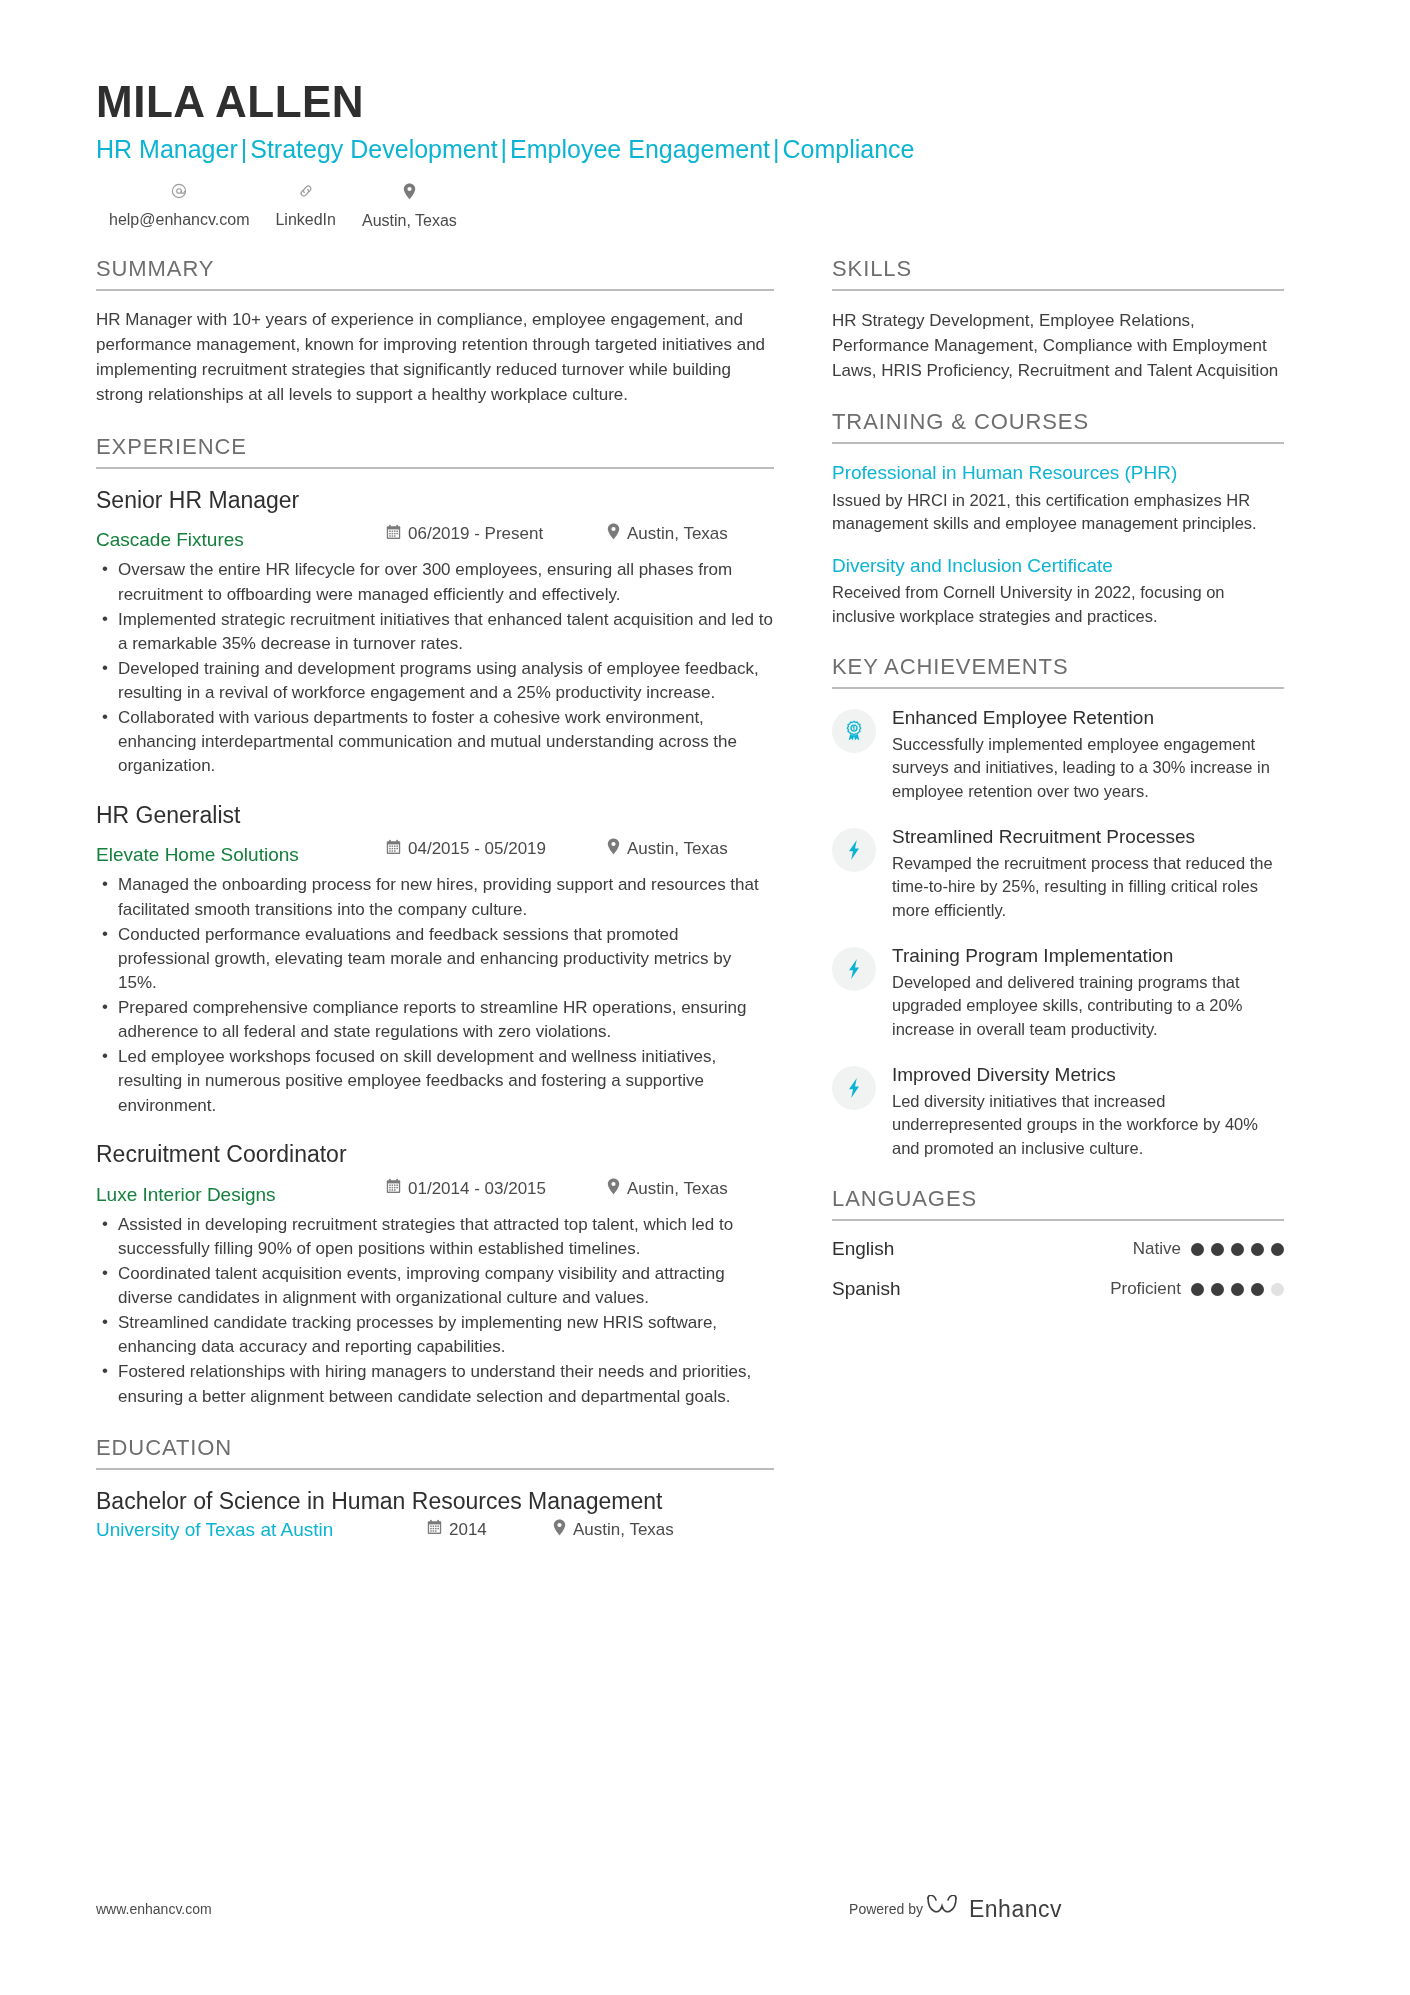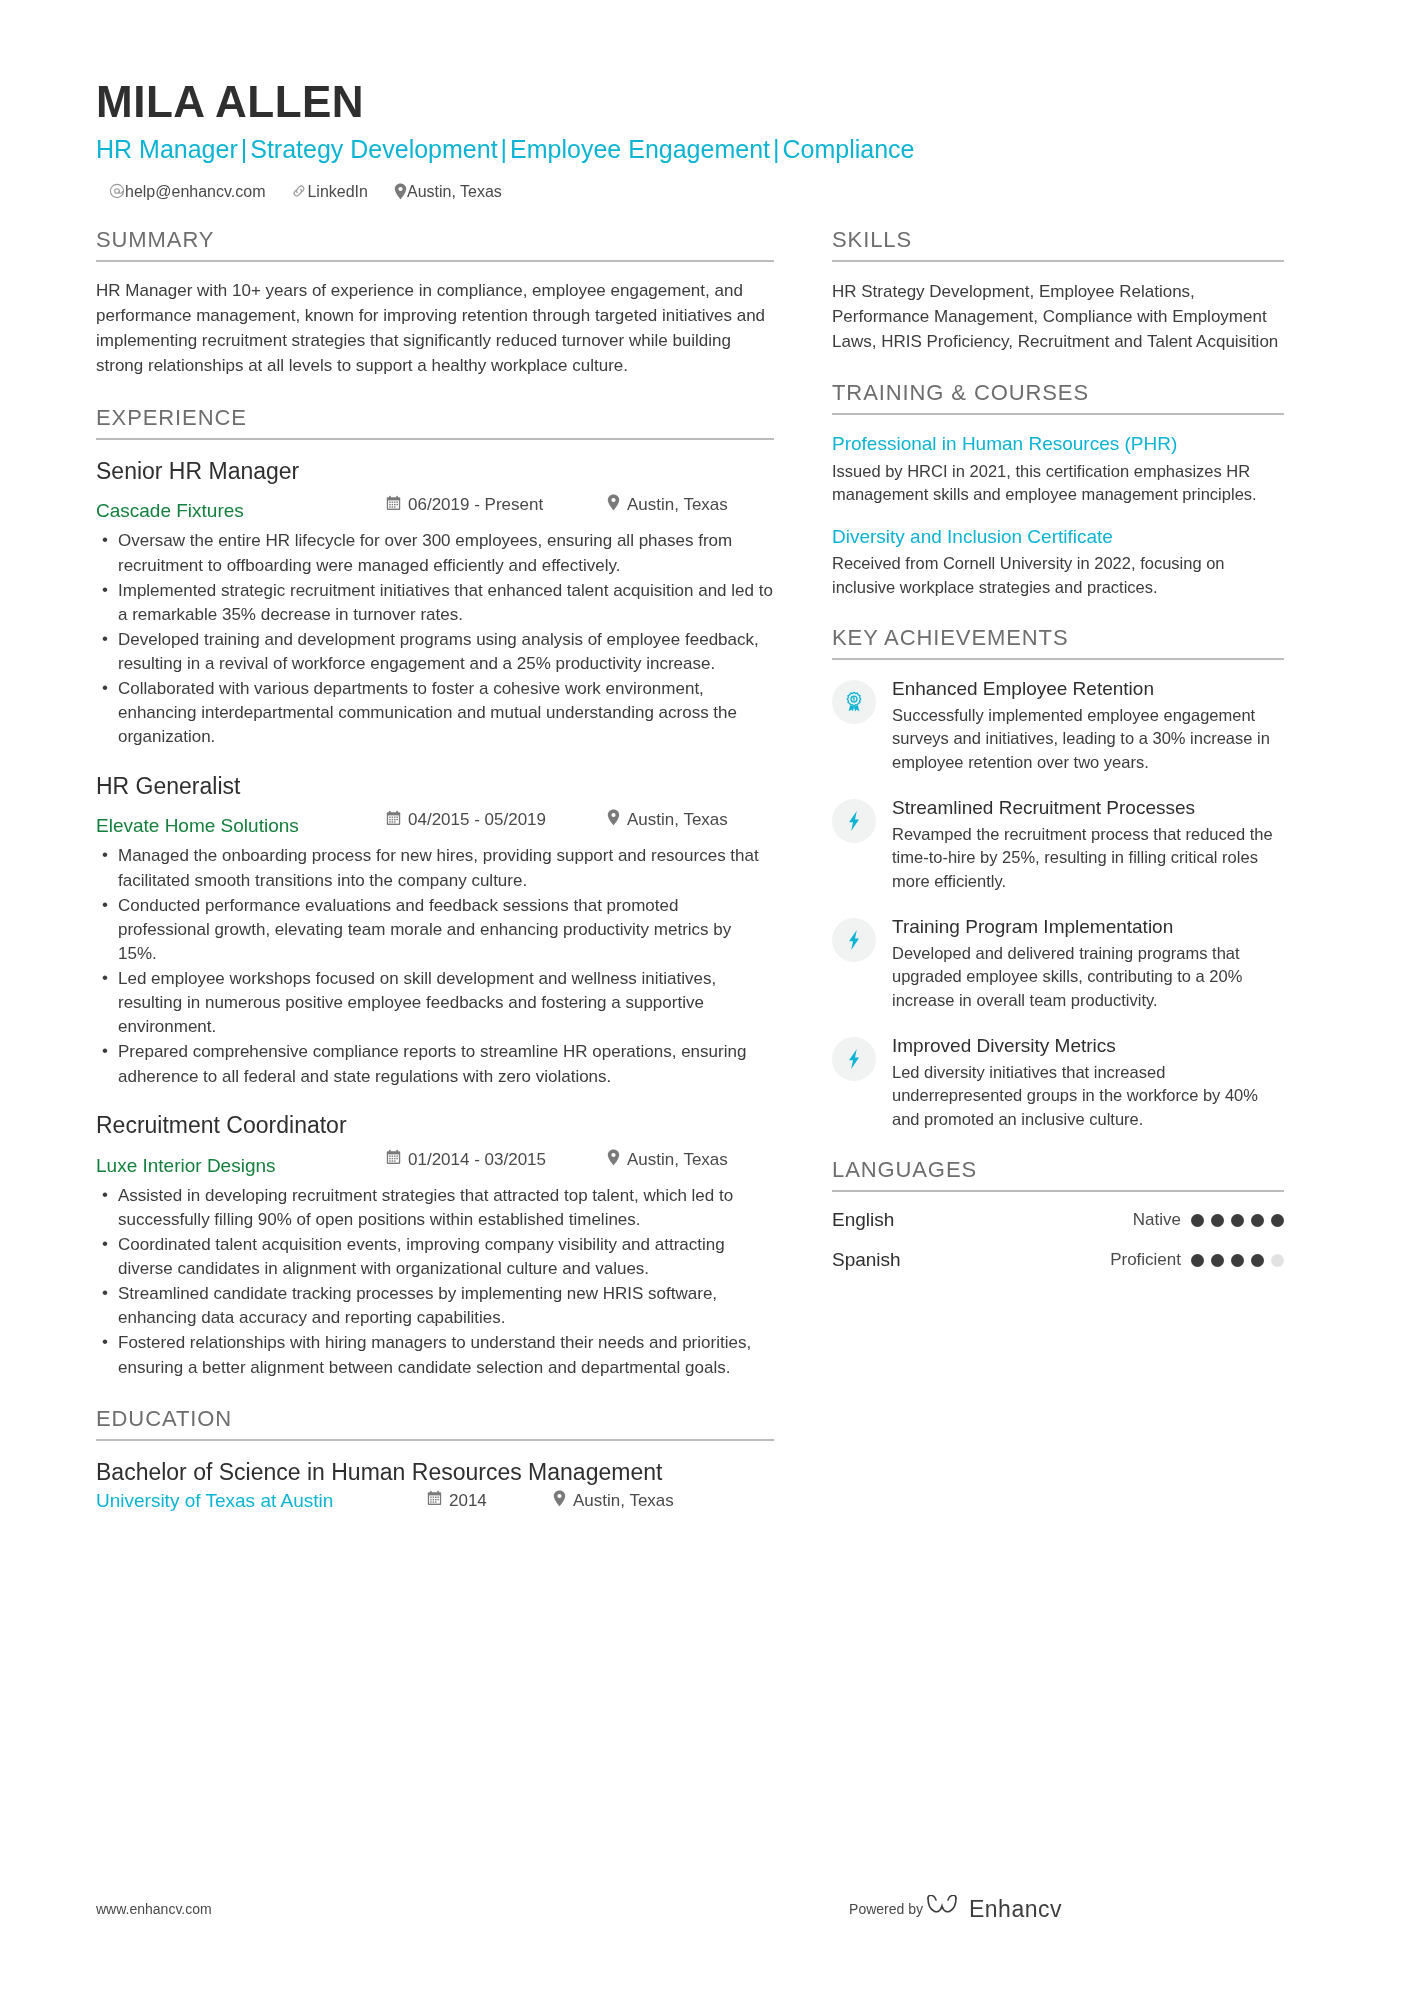--- a/index.html
+++ b/index.html
@@ -41,21 +41,21 @@
   .headline .sep { color: #0cb4d4; padding: 0 3px; }
 
   .contact-row {
     display: flex;
     align-items: center;
     gap: 26px;
     font-size: 16px;
     color: #4a4a4a;
     padding-left: 13px;
   }
-  .contact-item { display: flex; gap: 0; }
+  .contact-item { display: flex; align-items: center; gap: 12px; flex-direction: column; }
   .contact-item svg { display: block; }
 
   
   .columns {
     display: flex;
     gap: 58px;
     align-items: flex-start;
   }
   .col-left  { width: 678px; flex: 0 0 678px; }
   .col-right { width: 452px; flex: 0 0 452px; }
@@ -366,22 +366,22 @@
                   <span><svg width="13" height="17" viewBox="0 0 13 17" aria-hidden="true">
                       <path d="M6.5 0.6 C3.2 0.6 0.8 3 0.8 6.1 C0.8 10.2 6.5 16.4 6.5 16.4 C6.5 16.4 12.2 10.2 12.2 6.1 C12.2 3 9.8 0.6 6.5 0.6 Z" fill="#7a7a7a"></path>
                       <circle cx="6.5" cy="6" r="2.1" fill="#ffffff"></circle>
                     </svg></span>
                   <span>Austin, Texas</span>
                 </span>
               </div>
               <ul class="bullets">
                 <li>Managed the onboarding process for new hires, providing support and resources that facilitated smooth transitions into the company culture.</li>
                 <li>Conducted performance evaluations and feedback sessions that promoted professional growth, elevating team morale and enhancing productivity metrics by 15%.</li>
+                <li>Prepared comprehensive compliance reports to streamline HR operations, ensuring adherence to all federal and state regulations with zero violations.</li>
                 <li>Led employee workshops focused on skill development and wellness initiatives, resulting in numerous positive employee feedbacks and fostering a supportive environment.</li>
-                <li>Prepared comprehensive compliance reports to streamline HR operations, ensuring adherence to all federal and state regulations with zero violations.</li>
               </ul>
             </div>
             <div class="entry">
               <div class="entry-title">Recruitment Coordinator</div>
               <div class="entry-meta">
                 <span class="entry-company">Luxe Interior Designs</span>
                 <span class="meta-chunk meta-date">
                   <span><svg width="15" height="16" viewBox="0 0 15 16" aria-hidden="true">
                       <rect x="0.8" y="2.3" width="13.4" height="12.6" rx="1" fill="#7a7a7a"></rect>
                       <rect x="2.1" y="5.4" width="10.8" height="8.2" fill="#ffffff"></rect>

